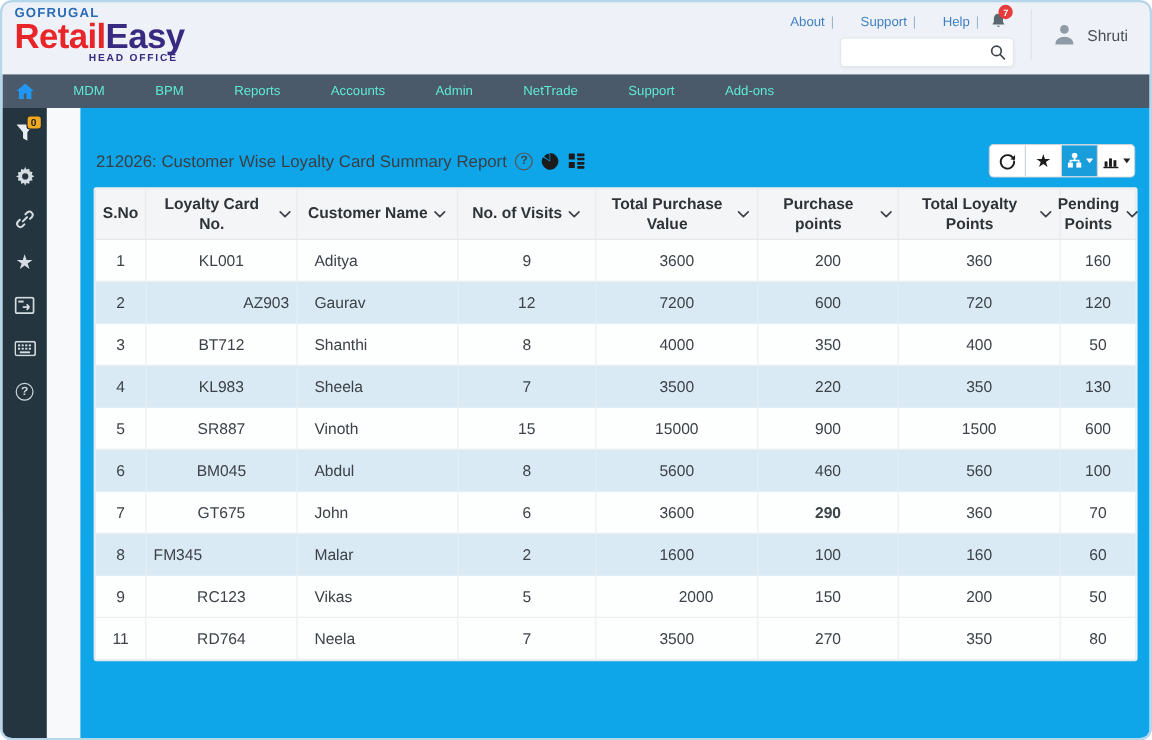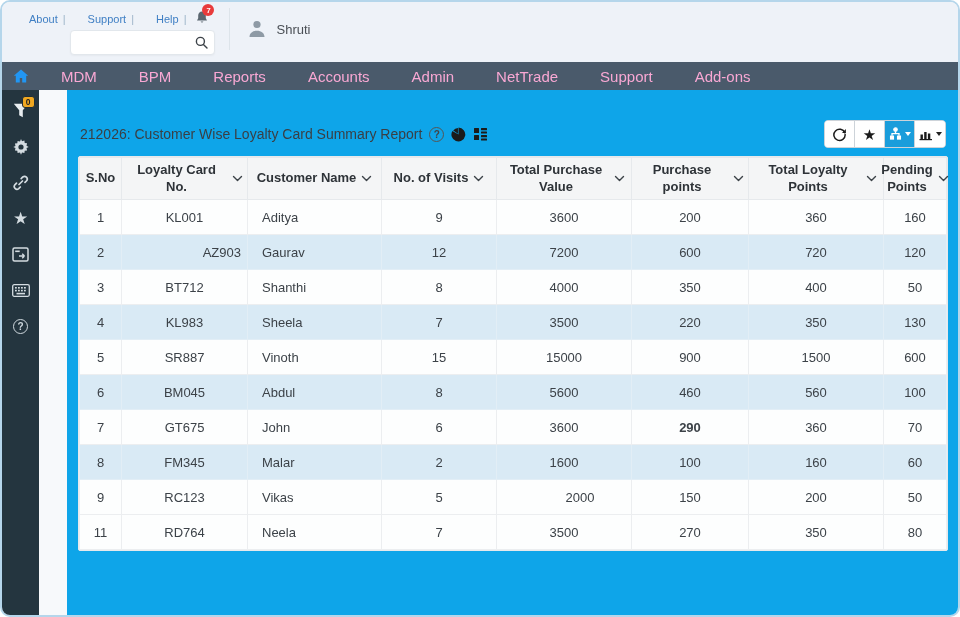--- a/index.html
+++ b/index.html
@@ -41,21 +41,21 @@
     display:flex;align-items:center;box-shadow:0 1px 2px rgba(0,0,0,.04);}
   .search-box input{flex:1;border:none;outline:none;font-size:12px;padding:0 6px;background:transparent;min-width:0;}
   .search-box .mag{margin-right:6px;display:flex;}
   .user-sec{display:flex;align-items:center;gap:8px;border-left:1px solid #dde4ea;
     padding:10px 4px 10px 16px;margin-top:2px;cursor:pointer;}
   .user-name{font-size:13px;color:#4a4f55;}
   
   .navbar{height:28px;background:var(--nav-bg);display:flex;align-items:center;flex:0 0 auto;}
   .nav-home{width:38px;display:flex;justify-content:center;cursor:pointer;}
   .nav-items{display:flex;align-items:center;}
-  .nav-item{color:#f9a8d4;font-size:15px;padding:0 21px;cursor:pointer;white-space:nowrap;}
+  .nav-item{color:#5eead4;font-size:11px;padding:0 21px;cursor:pointer;white-space:nowrap;}
   
   .body-row{flex:1;display:flex;min-height:0;}
   .sidebar{width:37px;background:var(--sidebar-bg);display:flex;flex-direction:column;
     align-items:center;padding-top:12px;gap:19px;flex:0 0 auto;}
   .side-ic{position:relative;width:20px;height:17px;display:flex;align-items:center;
     justify-content:center;cursor:pointer;color:#cfd8de;}
   .filter-badge{position:absolute;top:-6px;left:11px;background:var(--badge-orange);color:#222;
     font-size:8.5px;font-weight:bold;min-width:13px;height:12px;border-radius:3px;
     display:flex;align-items:center;justify-content:center;border:1px solid #1f2e36;}
   .star-glyph{font-size:17px;color:#d4dce1;line-height:1;}
@@ -91,20 +91,27 @@
   tbody tr{cursor:pointer;}
   tbody tr.hl td{background:var(--row-highlight);border-color:#e2eef6;}
   .chev{flex:0 0 auto;}
 </style>
 </head>
 <body>
 
 <div class="window">
 
   <div class="topbar">
+    <div class="brand">
+      <div class="gofrugal">GOFRUGAL</div>
+      <div class="big">
+        <span class="retail">Retail</span><span class="easy">Easy</span>
+      </div>
+      <div class="tagline">HEAD OFFICE</div>
+    </div>
 
     <div class="top-right">
       <div class="links-search">
         <div class="top-links">
           <a>About</a>
             <span class="sep">|</span>
           <a>Support</a>
             <span class="sep">|</span>
           <a>Help</a>
             <span class="sep">|</span>
@@ -411,21 +418,21 @@
                 <td style="text-align: center;">GT675</td>
                 <td class="left" style="text-align: left;">John</td>
                 <td style="text-align: center;">6</td>
                 <td style="text-align: center;">3600</td>
                 <td style="text-align: center; font-weight: bold;">290</td>
                 <td style="text-align: center;">360</td>
                 <td style="text-align: center;">70</td>
               </tr>
               <tr class="hl">
                 <td style="text-align: center;">8</td>
-                <td style="text-align: center;">FM345</td>
+                <td style="">FM345</td>
                 <td class="left" style="text-align: left;">Malar</td>
                 <td style="text-align: center;">2</td>
                 <td style="text-align: center;">1600</td>
                 <td style="text-align: center;">100</td>
                 <td style="text-align: center;">160</td>
                 <td style="text-align: center;">60</td>
               </tr>
               <tr>
                 <td style="text-align: center;">9</td>
                 <td style="text-align: center;">RC123</td>

